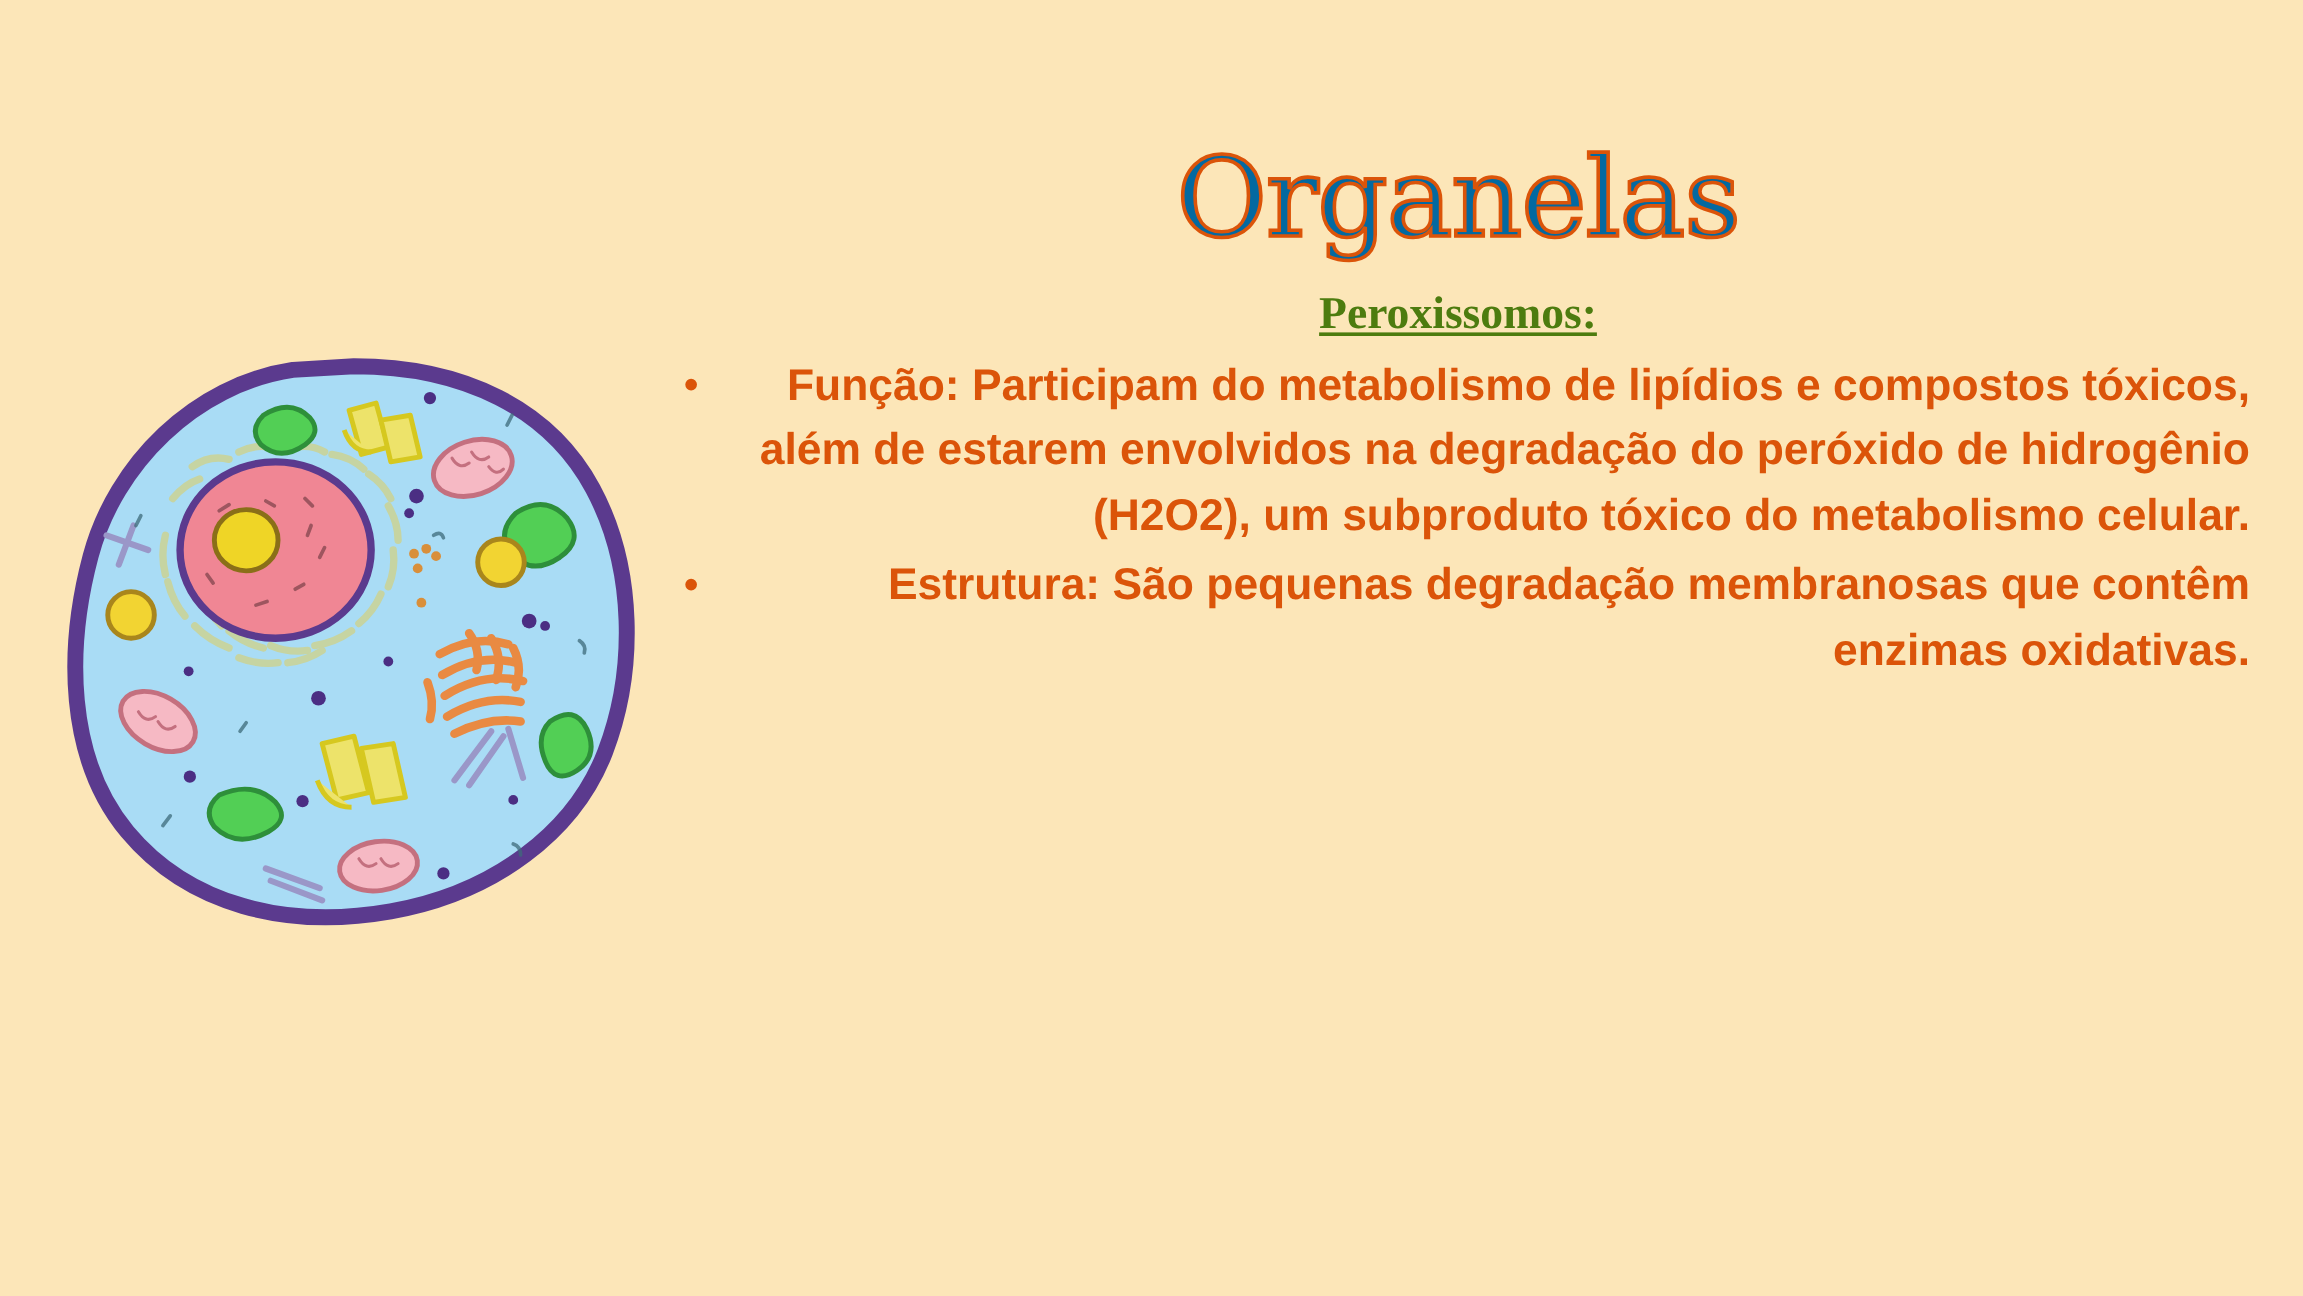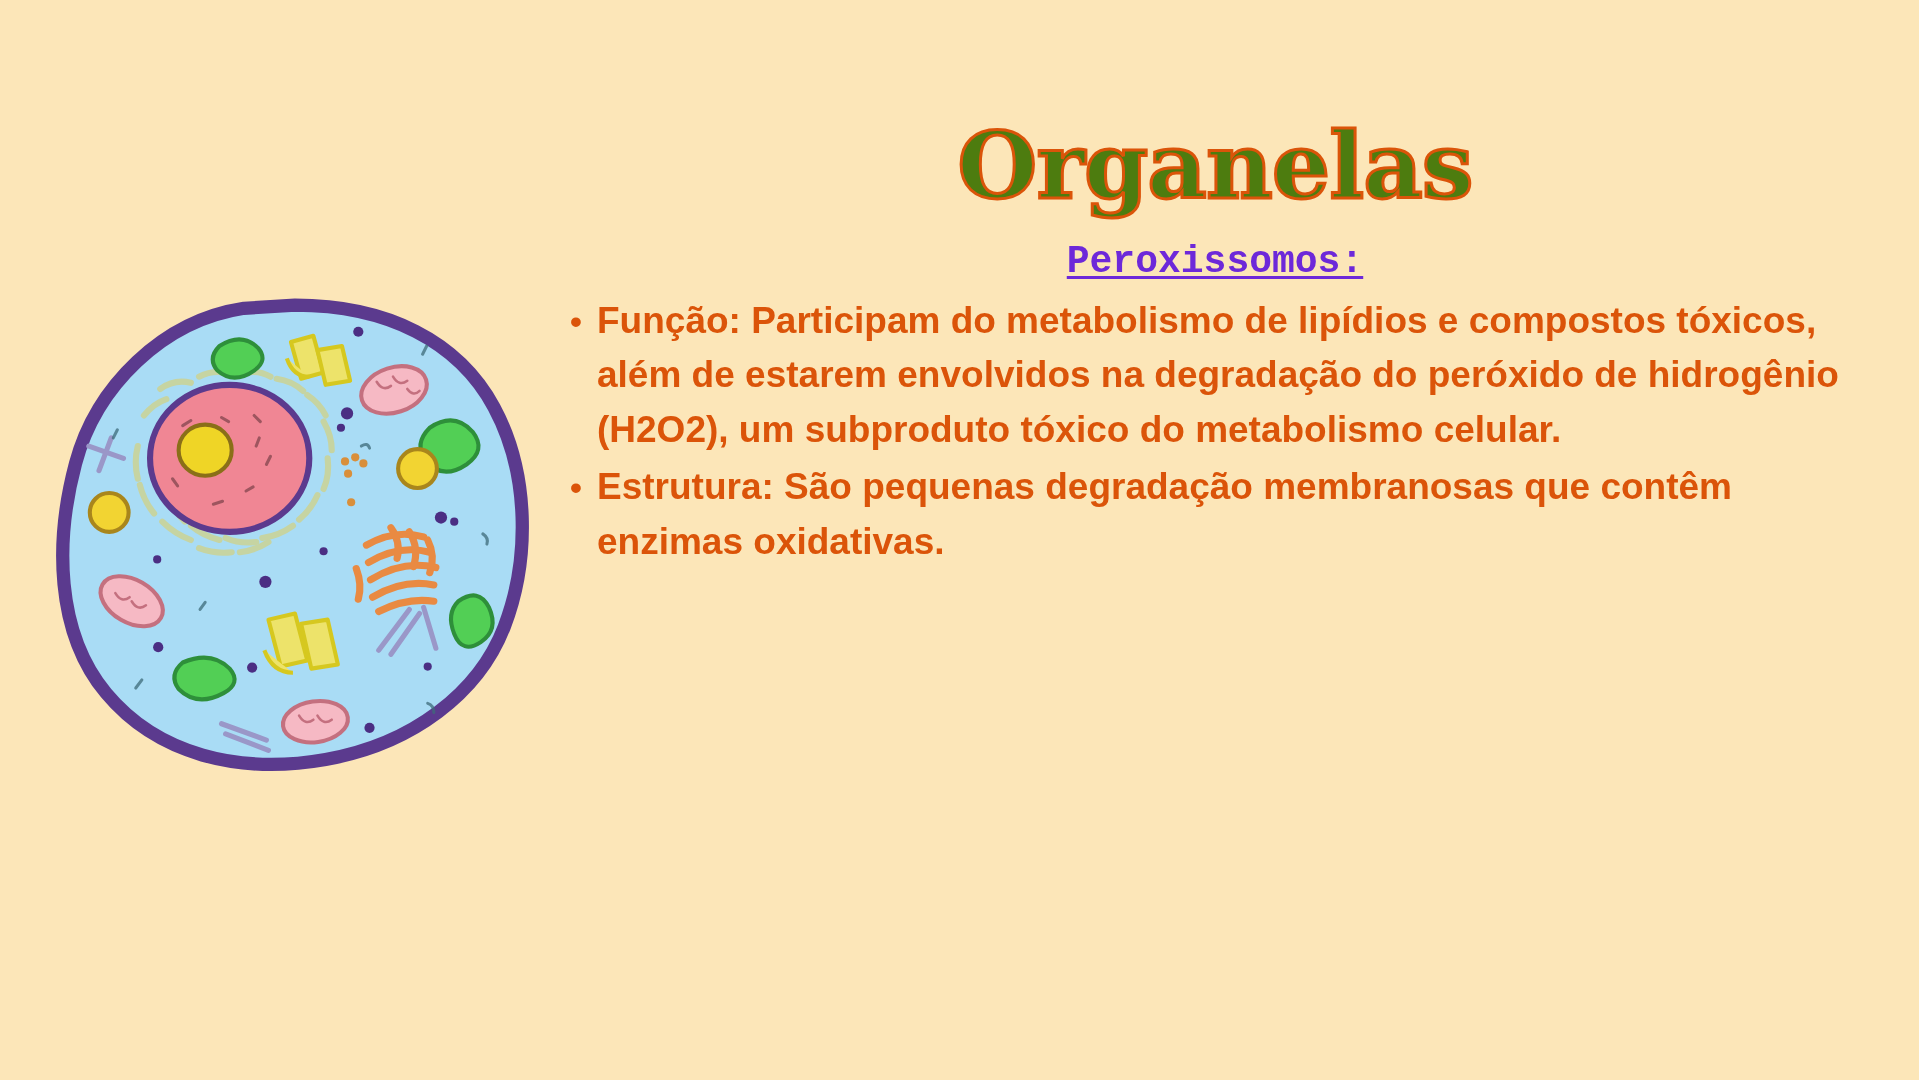--- a/index.html
+++ b/index.html
@@ -39,35 +39,35 @@
   #content-column {
     position: absolute;
     left: 555px;
     top: 120px;
     width: 1320px;
     text-align: center;
   }
 
   #page-title {
     font-family: "DejaVu Serif", serif;
-    font-weight: bold;
+    font-weight: normal;
     font-size: 92px;
     line-height: 1.0;
-    color: #4d7c0f;
+    color: #0369a1;
     letter-spacing: -1px;
     margin: 0 0 26px 0;
     text-align: center;
     -webkit-text-stroke: 3px #DB5409;
   }
 
   #section-heading {
-    font-family: Liberation Mono, monospace;
+    font-family: Liberation Serif, serif;
     font-weight: bold;
     font-size: 38px;
-    color: #6d28d9;
+    color: #4d7c0f;
     text-decoration: underline;
     text-decoration-thickness: 3px;
     text-underline-offset: 4px;
     margin: 0 0 8px 0;
     line-height: 1.25;
   }
 
   .bullet-block {
     display: flex;
     align-items: flex-start;
@@ -83,21 +83,21 @@
     flex: 0 0 auto;
     width: 42px;
     text-align: center;
     font-size: 34px;
     line-height: 1.48;
     color: #DB5409;
     user-select: none;
   }
   .bullet-text {
     flex: 1 1 auto;
-    text-align: left;
+    text-align: right;
   }
 
   #bullet-1 .bullet-marker { padding-top: 2px; }
   #bullet-2 { margin-top: 2px; }
   #bullet-2 .bullet-marker { padding-top: 2px; }
 </style>
 </head>
 <body>
 
 <div id="slide">

